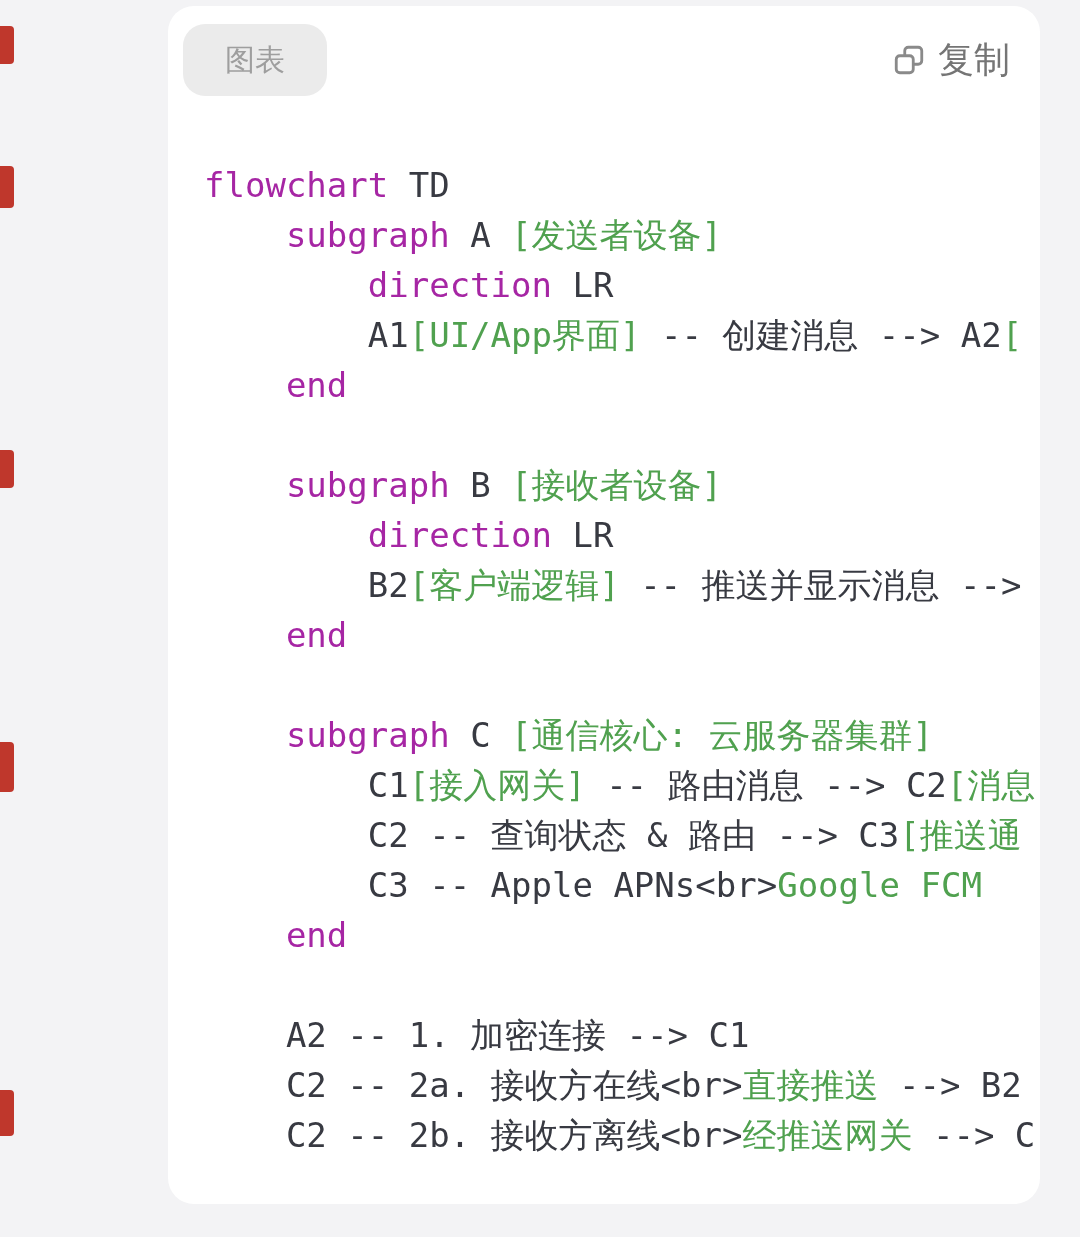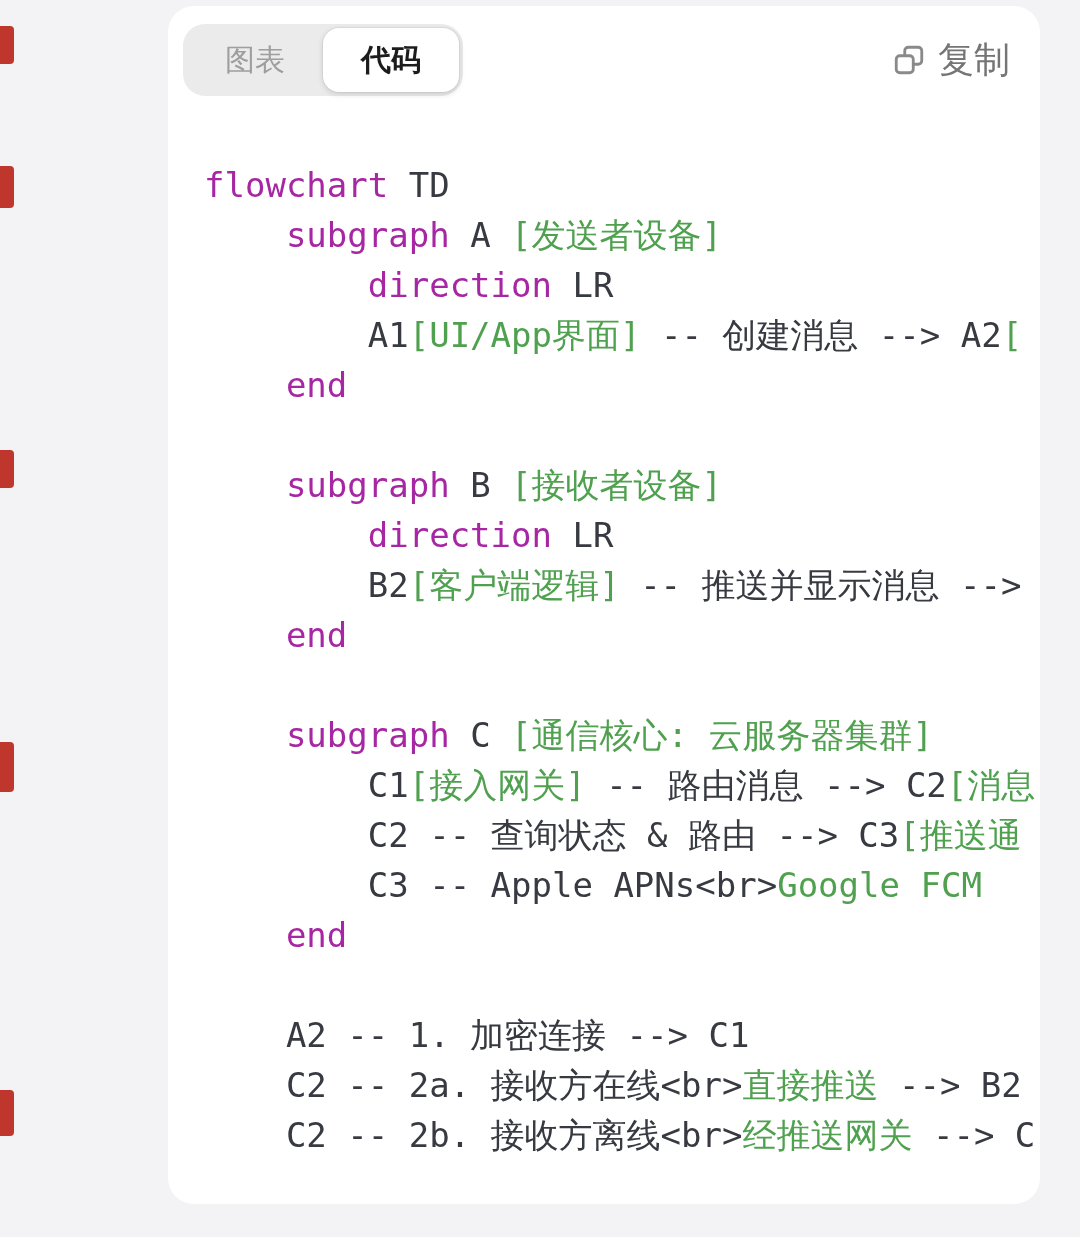--- a/index.html
+++ b/index.html
@@ -95,21 +95,20 @@
 <div class="edge-frag" style="top: 26px; height: 38px; background: rgb(191, 55, 44);"></div>
 <div class="edge-frag" style="top: 166px; height: 42px; background: rgb(191, 55, 44);"></div>
 <div class="edge-frag" style="top: 450px; height: 38px; background: rgb(191, 55, 44);"></div>
 <div class="edge-frag" style="top: 742px; height: 50px; background: rgb(191, 55, 44);"></div>
 <div class="edge-frag" style="top: 1090px; height: 46px; background: rgb(191, 55, 44);"></div>
 
 <div class="card">
   <div class="card-header">
     <div class="tab-group">
       <button class="tab">图表</button>
-      <button class="tab active">代码</button>
     </div>
     <button class="copy-btn">
       <svg class="copy-icon" viewBox="0 0 24 24" width="34" height="34" aria-hidden="true">
         <rect x="9" y="3" width="12" height="12" rx="2.5" fill="none" stroke="#8a8a8a" stroke-width="2"></rect>
         <rect x="3" y="9" width="12" height="12" rx="2.5" fill="#ffffff" stroke="#8a8a8a" stroke-width="2"></rect>
       </svg>
       <span class="copy-label">复制</span>
     </button>
   </div>
 

